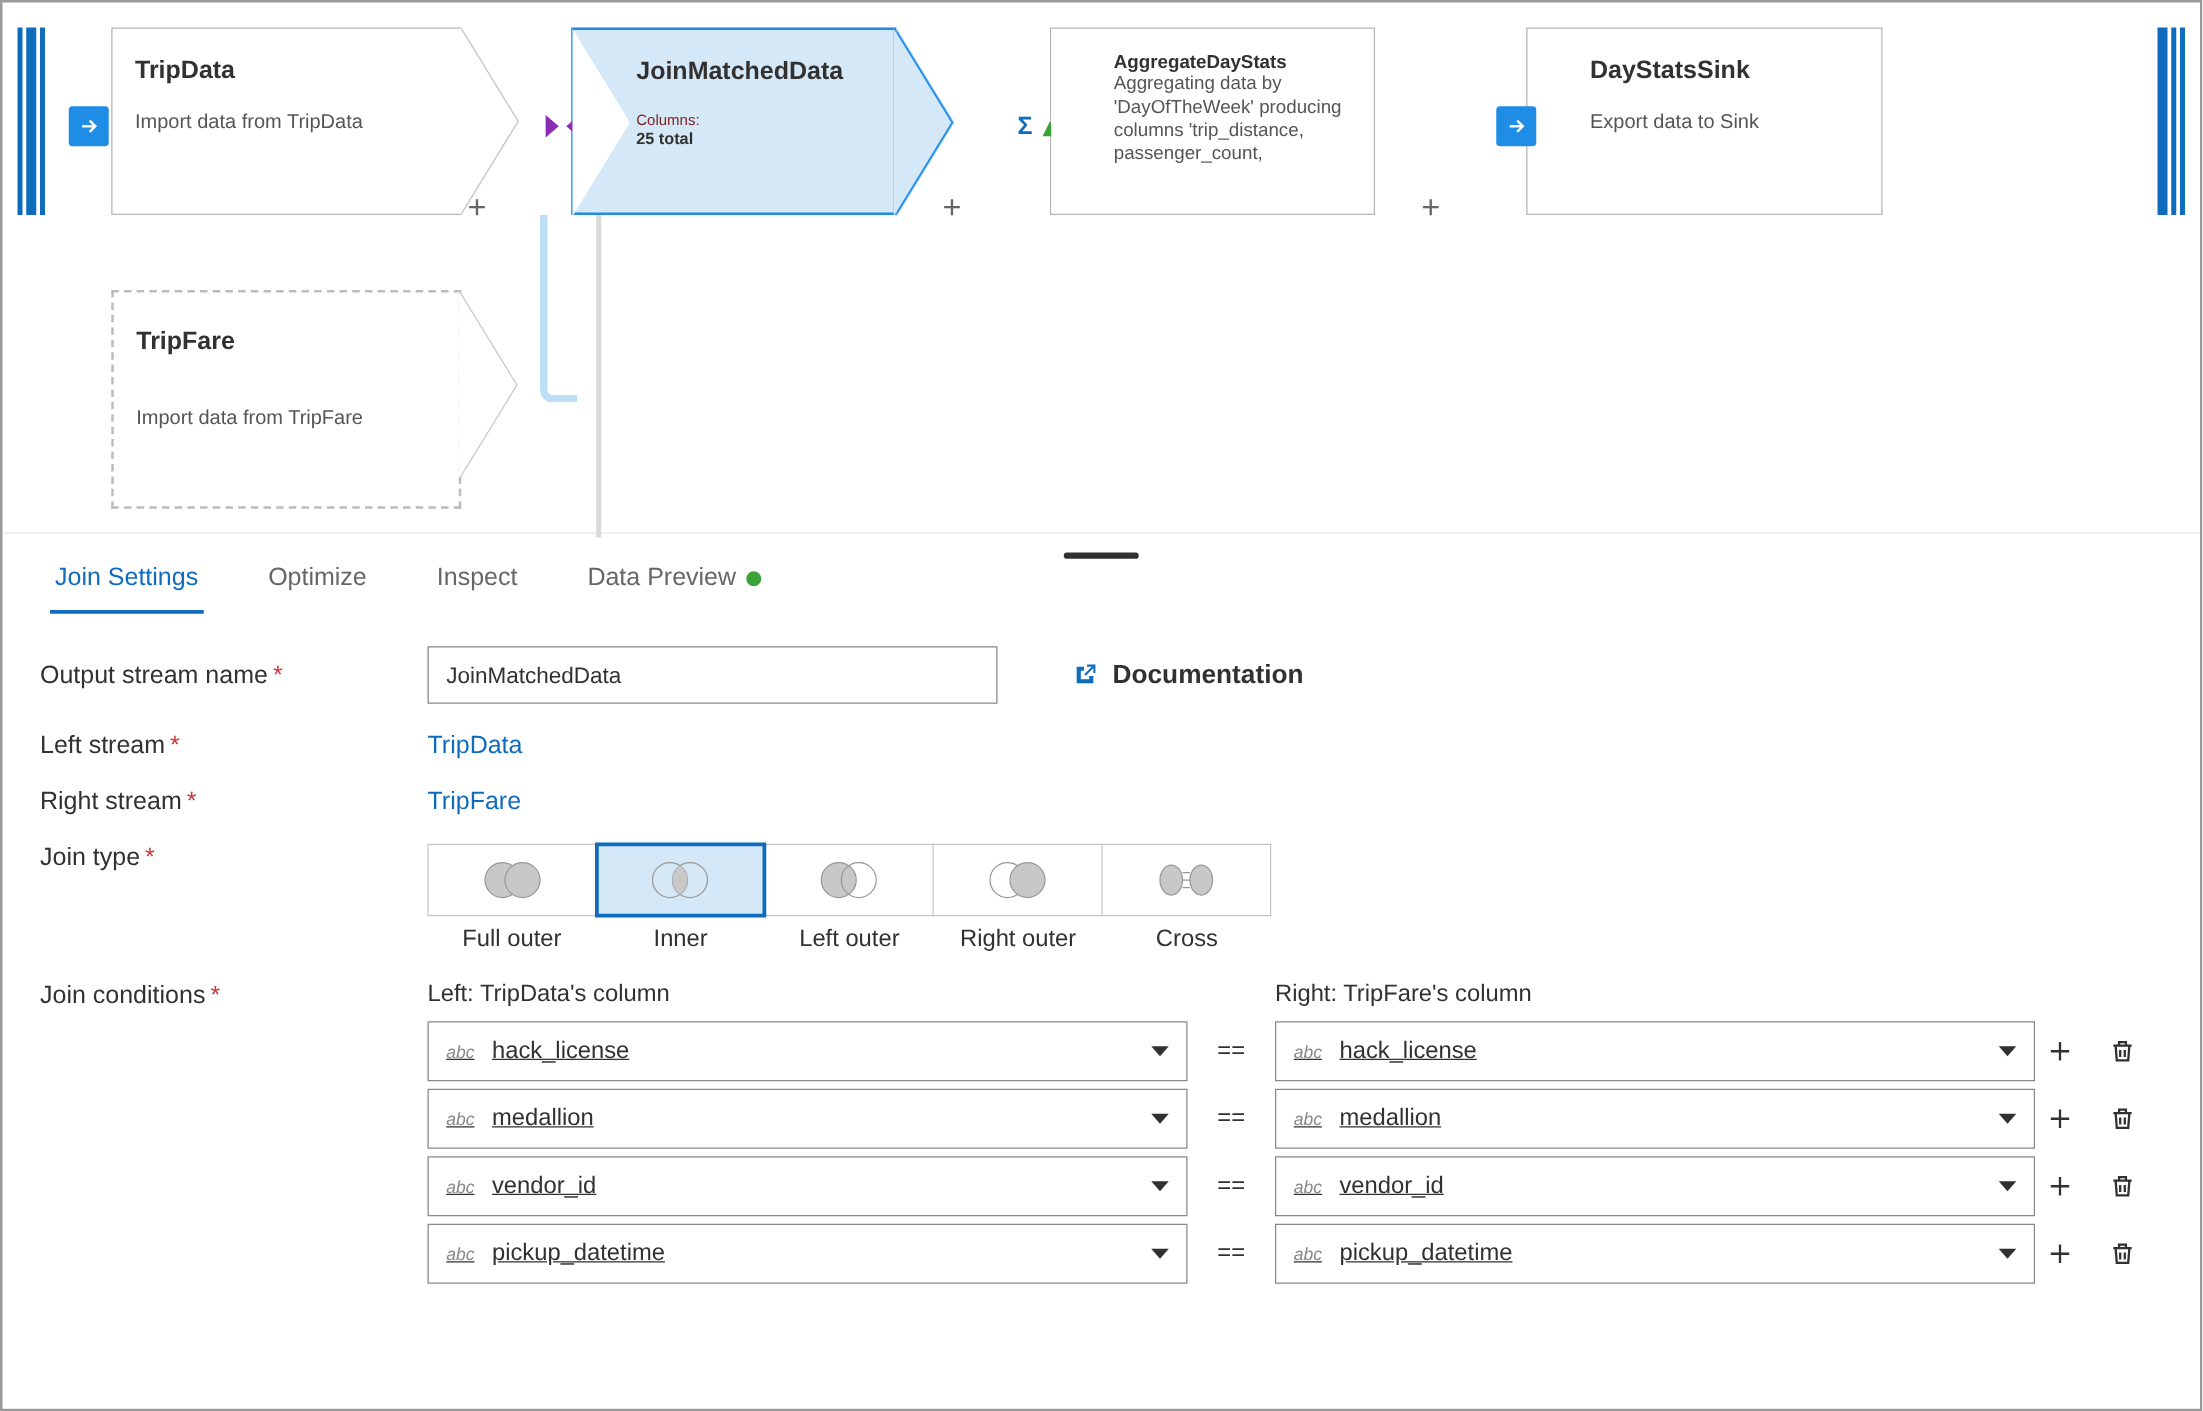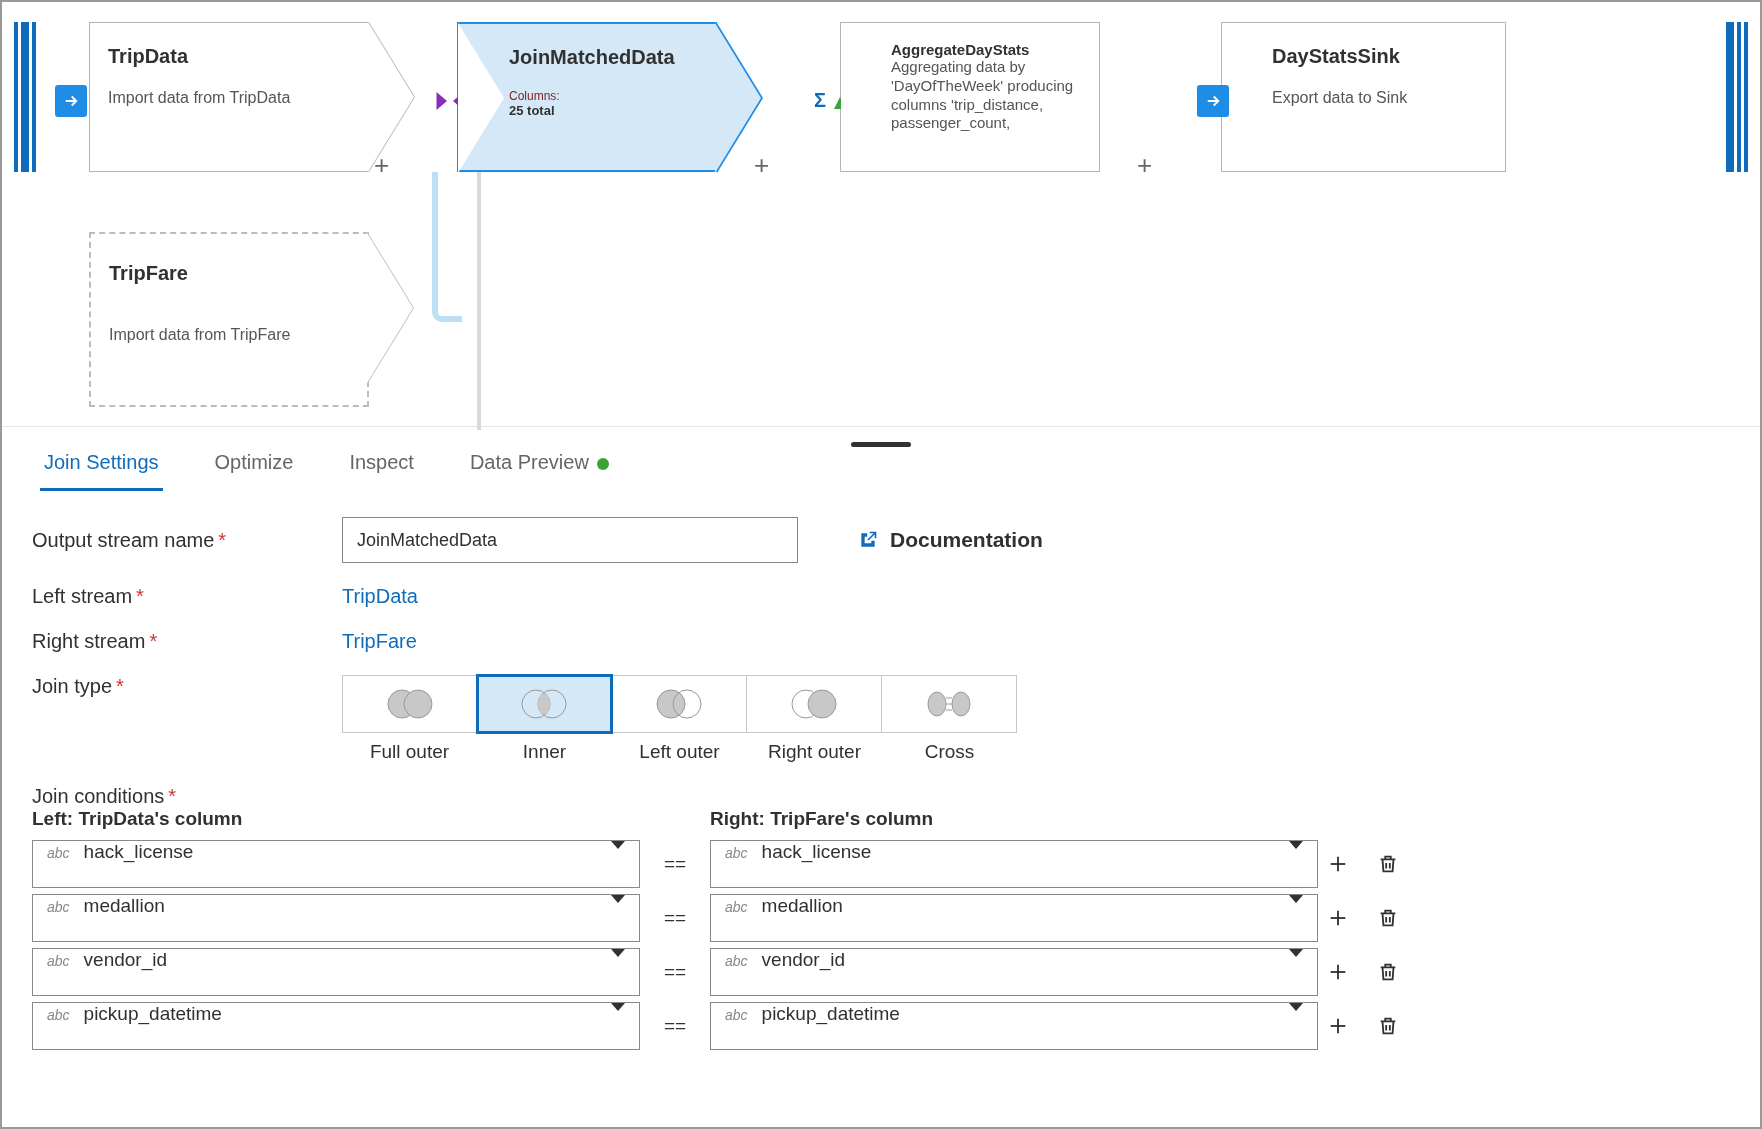--- a/index.html
+++ b/index.html
@@ -145,30 +145,30 @@
   .jt-opt {
     width:135px; height:58px; border:1px solid #c8c6c4;
     display:flex;align-items:center;justify-content:center;
     cursor:pointer; position:relative;
   }
   .jt-opt + .jt-opt { border-left: none; }
   .jt-opt.sel { background:#d4e8f7; outline:3px solid #0f6cbd; outline-offset:-2px; z-index:1;}
   .jt-lbl { text-align:center; width:135px; font-size:19px; padding-top:8px;}
   .jt-labels{display:flex;}
 
-  .cond-hdr { font-weight:700; font-size:19px; margin-bottom:10px;}
+  .cond-hdr { font-weight:400; font-size:19px; margin-bottom:10px;}
   .cond-grid {
     display:grid;
     grid-template-columns: 608px 70px 608px 50px 50px;
     row-gap: 6px;
     align-items:center;
   }
   .col-sel {
-    height:48px; border:1px solid #8a8886; display:flex;align-items:flex-start;
-    padding:0 14px; font-size:19px; justify-content:space-between;
+    height:48px; border:1px solid #8a8886; display:flex;align-items:center;
+    padding:0 14px; font-size:19px; justify-content:space-between;text-decoration:underline;
   }
   .col-sel .abc{color:#888;font-size:14px;margin-right:14px;font-style:italic;}
   .eq { text-align:center; font-size:19px;}
   .iconbtn { width:40px;height:40px;display:flex;align-items:center;justify-content:center;color:#323130;cursor:pointer;}
   .iconbtn svg{width:22px;height:22px;}
   .caret{width:0;height:0;border-left:7px solid transparent;border-right:7px solid transparent;border-top:8px solid #323130;}
 
   
   .venn{width:60px;height:36px;}
 </style>
@@ -331,21 +331,21 @@
         <div class="jt-labels">
           <div class="jt-lbl">Full outer</div>
           <div class="jt-lbl">Inner</div>
           <div class="jt-lbl">Left outer</div>
           <div class="jt-lbl">Right outer</div>
           <div class="jt-lbl">Cross</div>
         </div>
       </div>
     </div>
 
-    <div class="form-row" style="align-items:flex-start; flex-direction:column;">
+    <div class="form-row" style="align-items:flex-start; ">
       <div class="form-label"><span>Join conditions</span><span class="req">*</span></div>
       <div style="flex:1;">
         <div style="display:grid;grid-template-columns:608px 70px 608px 100px;">
           <div class="cond-hdr">Left: TripData's column</div>
           <div></div>
           <div class="cond-hdr">Right: TripFare's column</div>
           <div></div>
         </div>
         <div class="cond-grid" id="cond-grid">
             <div class="col-sel">

